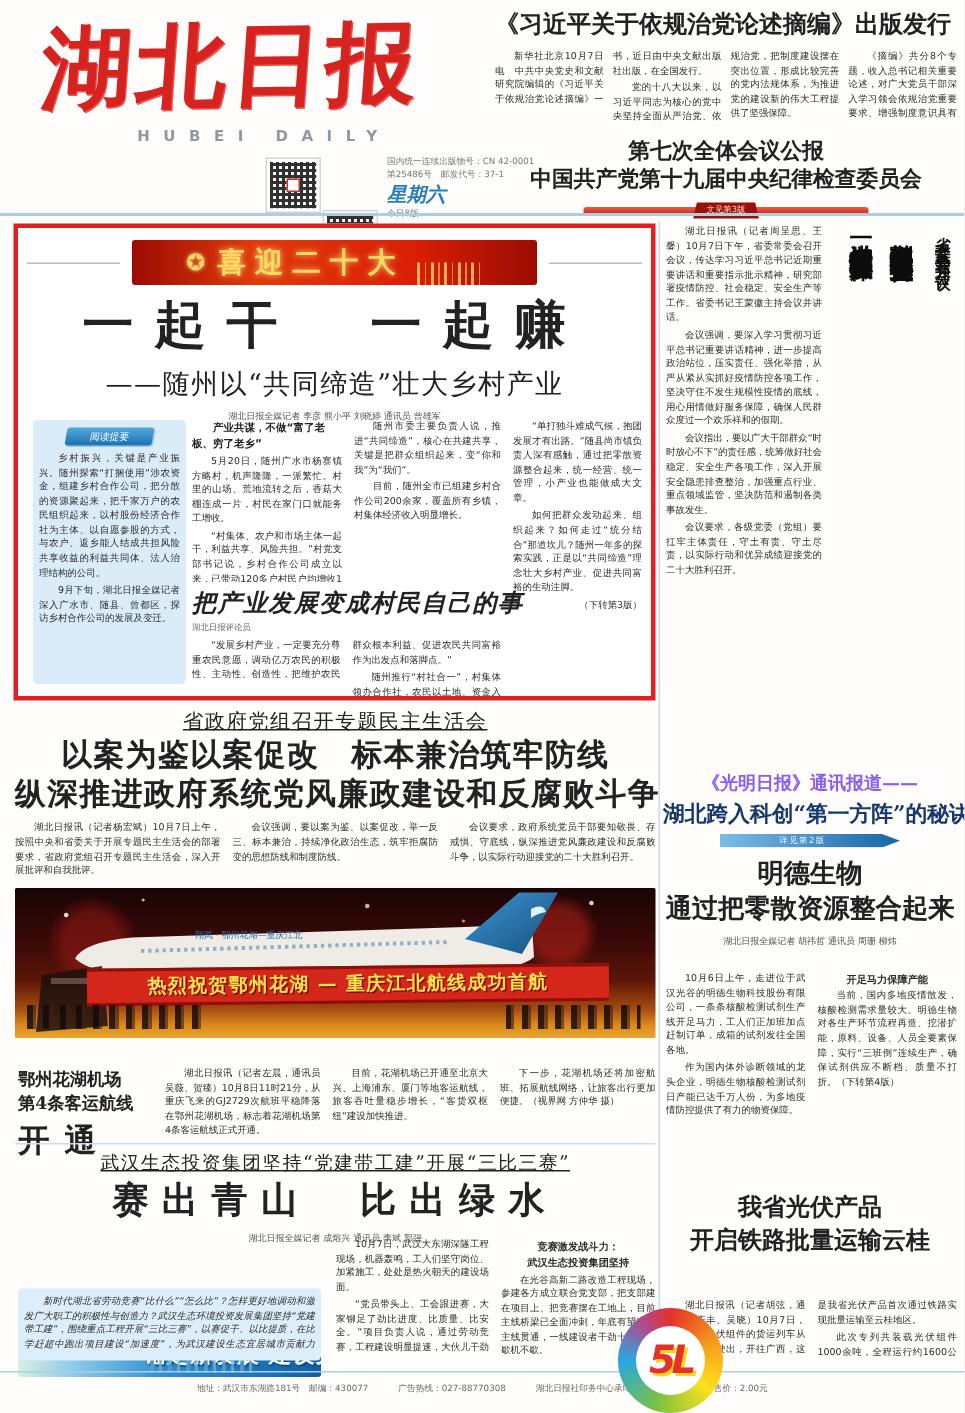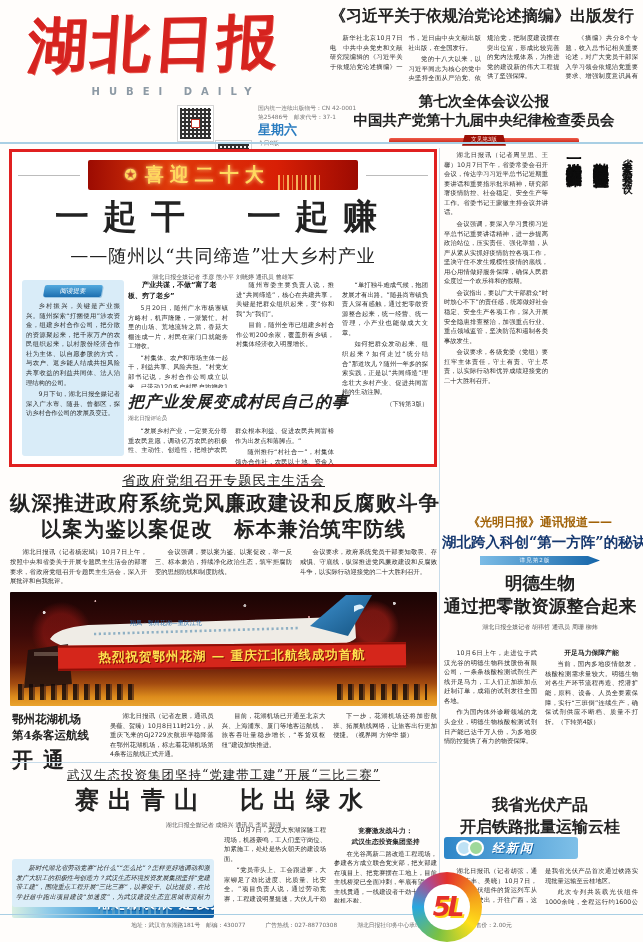--- a/index.html
+++ b/index.html
@@ -11,21 +11,21 @@
   .tiny p{margin:0 0 2px;text-indent:2em;}
   .tiny p.noind{text-indent:0;}
   .bluebar{background:#a9cfe4;}
   
   .logo{font-size:60px;font-weight:bold;color:#d6231f;letter-spacing:3px;white-space:nowrap;
         transform:skewX(-5deg) rotate(-1deg);text-shadow:1px 1px 0 #e8574f;}
   .engname{font-size:10px;color:#8d9aa5;letter-spacing:9px;font-weight:bold;}
   .mh-small{font-size:5.8px;color:#777;line-height:1.5;}
   .mh-url{font-size:6px;color:#2a7cc0;}
   .mh-date{font-size:15px;font-weight:bold;color:#2a7cc0;letter-spacing:1px;}
-  .mh-week{font-size:13px;font-weight:bold;color:#2a7cc0;}
+  .mh-week{font-size:13px;font-weight:bold;color:#2a7cc0;font-style:italic;}
   .qr{width:31px;height:31px;position:relative;border:2px solid #fff;outline:1px solid #d5d5d5;
       background:repeating-linear-gradient(0deg,#303030 0 2px,transparent 2px 4px),
                  repeating-linear-gradient(90deg,#303030 0 2px,#f3f3f3 2px 4px);}
   .qr i{position:absolute;inset:11px;background:#fff;border:1px solid #c0392b;}
   
   .tr-h1{font-size:16px;font-weight:bold;white-space:nowrap;letter-spacing:0;}
   .tr-body{column-count:4;column-gap:6px;height:54px;}
   .tr-h2{font-size:14.5px;font-weight:bold;text-align:center;line-height:1.3;}
   .ribbon-red{position:relative;height:6px;background:linear-gradient(#ef5a48,#c01d10);border-radius:2px;}
   .ribbon-red b{position:absolute;left:50%;top:-3px;transform:translateX(-50%);
@@ -51,21 +51,21 @@
       transform:skewX(-10deg);box-shadow:1px 1px 0 #9cc6e2;}
   .lead{font-size:7px;font-weight:bold;text-indent:2em;line-height:1.5;margin:0 0 2px;}
   .sub-h{font-size:16px;font-weight:bold;letter-spacing:1px;white-space:nowrap;font-style:italic;}
   .sub-by{font-size:5.6px;color:#666;margin:2px 0 3px;}
   .turn{text-align:right;color:#333;}
   
   .kicker{font-size:13.5px;text-align:center;letter-spacing:1px;text-decoration:underline;}
   .gov-h{font-size:20.5px;font-weight:bold;text-align:center;letter-spacing:1px;line-height:1.28;white-space:nowrap;}
   .gov-body{column-count:3;column-gap:8px;height:42px;margin-top:5px;}
   
-  .photo{left:10px;top:592px;width:427px;height:114px;overflow:hidden;border-radius:1px;
+  .photo{left:10px;top:592px;width:427px;height:100px;overflow:hidden;border-radius:1px;
      background:linear-gradient(#190404 0%,#3c0a08 38%,#5e1607 62%,#a24a10 80%,#dd8c1c 92%,#eaa42e 100%);}
   .bokeh{position:absolute;inset:0;background:
      radial-gradient(circle 3px at 8% 18%,rgba(255,255,255,.85) 0 40%,transparent 60%),
      radial-gradient(circle 2px at 20% 8%,rgba(255,210,210,.8) 0 40%,transparent 60%),
      radial-gradient(circle 3px at 55% 12%,rgba(255,255,255,.7) 0 40%,transparent 60%),
      radial-gradient(circle 2px at 70% 22%,rgba(255,190,190,.7) 0 40%,transparent 60%),
      radial-gradient(circle 3px at 90% 10%,rgba(255,255,255,.8) 0 40%,transparent 60%),
      radial-gradient(circle 26px at 85% 30%,rgba(210,40,30,.45) 0 60%,transparent 100%),
      radial-gradient(circle 30px at 12% 35%,rgba(190,30,25,.4) 0 60%,transparent 100%);}
   .pbanner{position:absolute;left:48px;top:52px;width:348px;height:21px;background:#d5261b;
@@ -88,21 +88,21 @@
      background:repeating-linear-gradient(90deg,rgba(90,160,200,.9) 0 3px,transparent 3px 6px,rgba(120,180,215,.8) 6px 8px,transparent 8px 12px);}
   .bbanner span{margin-left:84px;color:#fff;font-size:14.5px;font-weight:bold;letter-spacing:1px;
      text-shadow:1px 1px 1px #0d4c85;white-space:nowrap;}
   .wh-box{background:#dceef9;border-radius:3px;padding:4px;}
   .wh-box .tiny{font-style:italic;}
   .cboldline{display:block;text-align:center;font-weight:bold;text-indent:0;font-size:6.8px;margin:1px 0;}
   
   .vheads{writing-mode:vertical-rl;font-family:"DejaVu Serif","Liberation Serif",serif;}
   .vh-small{font-size:10.5px;font-weight:bold;letter-spacing:3px;color:#111;padding-left:5px;line-height:16px;}
   .vh-big{font-size:15.5px;font-weight:bold;letter-spacing:.5px;line-height:27px;color:#0d0d0d;}
-  .gm-k{font-size:12px;font-weight:bold;color:#a16207;text-align:center;}
+  .gm-k{font-size:12px;font-weight:bold;color:#8b5cf6;text-align:center;}
   .gm-h{font-size:14.5px;font-weight:bold;color:#16386f;text-align:center;white-space:nowrap;margin-top:2px;}
   .ribbon-blue{position:relative;width:120px;height:9px;margin:4px auto 0;
      background:linear-gradient(90deg,#7cbce6,#1565a8);
      clip-path:polygon(0 0,90% 0,100% 50%,90% 100%,0 100%);}
   .ribbon-blue b{position:absolute;left:0;right:10px;top:0;bottom:0;color:#eef7ff;font-size:5.6px;
      font-weight:normal;display:flex;align-items:center;justify-content:center;letter-spacing:1px;}
   .md-k{font-size:10.5px;font-weight:bold;color:#57819f;text-align:center;letter-spacing:1px;}
   .md-h{font-size:17.5px;font-weight:bold;text-align:center;line-height:1.3;white-space:nowrap;}
   .rail-cols{column-count:2;column-gap:8px;}
   .solar-h{font-size:16px;font-weight:bold;text-align:center;line-height:1.35;white-space:nowrap;}
@@ -211,22 +211,22 @@
       <div class="tiny" style="column-count:2;column-gap:8px;height:44px;">
         <p>“发展乡村产业，一定要充分尊重农民意愿，调动亿万农民的积极性、主动性、创造性，把维护农民群众根本利益、促进农民共同富裕作为出发点和落脚点。”</p>
         <p>随州推行“村社合一”，村集体领办合作社，农民以土地、资金入股，利益联结更加紧密，产业发展的内生动力被充分激发。</p>
 
       </div>
     </div>
   </div>
 
   <div class="abs" style="left:10px;top:472px;width:427px;">
     <div class="kicker serif">省政府党组召开专题民主生活会</div>
+    <div class="gov-h serif">以案为鉴以案促改　标本兼治筑牢防线</div>
     <div class="gov-h serif">纵深推进政府系统党风廉政建设和反腐败斗争</div>
-    <div class="gov-h serif">以案为鉴以案促改　标本兼治筑牢防线</div>
     <div class="gov-body tiny">
       <p>湖北日报讯（记者杨宏斌）10月7日上午，按照中央和省委关于开展专题民主生活会的部署要求，省政府党组召开专题民主生活会，深入开展批评和自我批评。</p>
       <p>会议强调，要以案为鉴、以案促改，举一反三、标本兼治，持续净化政治生态，筑牢拒腐防变的思想防线和制度防线。</p>
       <p>会议要求，政府系统党员干部要知敬畏、存戒惧、守底线，纵深推进党风廉政建设和反腐败斗争，以实际行动迎接党的二十大胜利召开。</p>
     </div>
   </div>
 
   <div class="abs photo">
     <div class="bokeh"></div>
     <svg width="427" height="114" style="position:absolute;left:0;top:0;">
@@ -322,25 +322,20 @@
     <p>10月6日上午，走进位于武汉光谷的明德生物科技股份有限公司，一条条核酸检测试剂生产线开足马力，工人们正加班加点赶制订单，成箱的试剂发往全国各地。</p>
     <p>作为国内体外诊断领域的龙头企业，明德生物核酸检测试剂日产能已达千万人份，为多地疫情防控提供了有力的物资保障。</p>
     <span class="cboldline">开足马力保障产能</span>
     <p>当前，国内多地疫情散发，核酸检测需求量较大。明德生物对各生产环节流程再造、挖潜扩能，原料、设备、人员全要素保障，实行“三班倒”连续生产，确保试剂供应不断档、质量不打折。（下转第4版）</p>
   </div>
 
   <div class="abs" style="left:442px;top:794px;width:196px;">
     <div class="solar-h serif">我省光伏产品</div>
     <div class="solar-h serif">开启铁路批量运输云桂</div>
   </div>
-  <div class="abs ebanner" style="left:444px;top:837px;width:118px;">
-    <span class="dot"></span>
-    <span class="dot g"></span>
-    <span>经新闻</span>
-  </div>
   <div class="abs rail-cols tiny" style="left:444px;top:866px;width:194px;height:42px;">
     <p>湖北日报讯（记者胡弦，通讯员苏庆丰、吴晓）10月7日，一列满载光伏组件的货运列车从黄石新港站驶出，开往广西，这是我省光伏产品首次通过铁路实现批量运输至云桂地区。</p>
     <p>此次专列共装载光伏组件1000余吨，全程运行约1600公里，较公路运输成本下降三成，为我省新能源产品出省出海开辟了新通道。</p>
   </div>
 
   <div class="abs wm" style="left:412px;top:872px;">
     <i>
         <span>5L</span>
       </i>
   </div>

